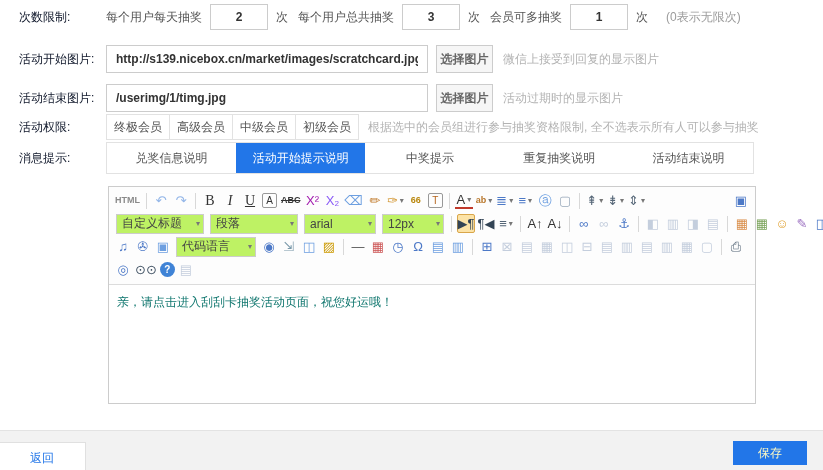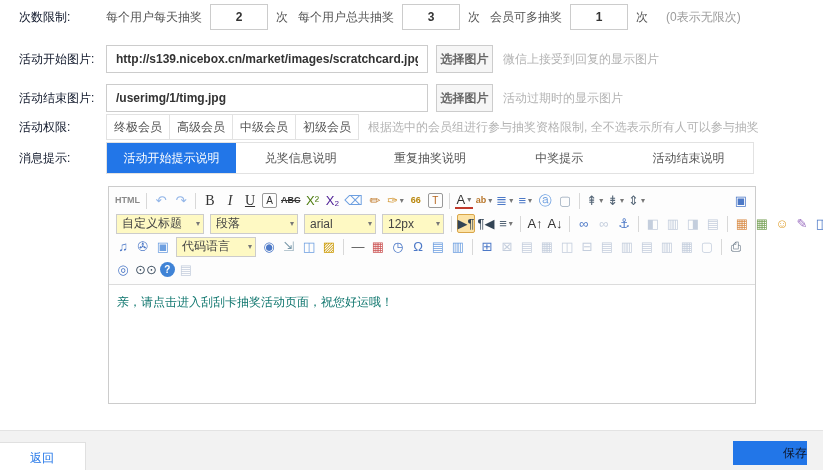--- a/index.html
+++ b/index.html
@@ -59,35 +59,35 @@
   .tb-icon.boxed{border:1px solid #999;font-size:10px;height:15px;min-width:15px;line-height:13px;color:#333;margin:0 2px;}
   .tb-icon.fontcolor{color:#333;border-bottom:2px solid #c0392b;height:16px;line-height:13px;border-radius:0;}
   .tb-icon.disabled{color:#c4cedd !important;cursor:default;}
   .tb-icon.active-icon{background:#fce3a7;border:1px solid #d9a64a;height:19px;}
   .tb-icon.help-circle{background:#3f83d6;color:#fff !important;border-radius:50%;width:15px;min-width:15px;height:15px;font-size:10px;font-weight:bold;line-height:15px;}
   .caret{font-size:8px;color:#777;margin-left:2px;}
   .tb-sep{width:1px;height:16px;background:#d8d8d8;margin:0 4px;flex:0 0 1px;}
   .tb-spacer{flex:1;}
   .tb-select{
     display:inline-flex;justify-content:space-between;align-items:center;
-    border:1px solid #ccc;height:20px;padding:0 3px 0 5px;margin:0 3px;background:#fef9c3;
+    border:1px solid #ccc;height:20px;padding:0 3px 0 5px;margin:0 3px;background:#bef264;
     color:#444;cursor:pointer;flex:0 0 auto;
   }
   .edit-area{padding:9px 8px;color:#0f766e;height:122px;font-family:Liberation Serif, serif;}
   .footer{
     position:absolute;left:0;top:430px;width:823px;height:40px;
     background:#f2f2f2;border-top:1px solid #e3e3e3;
   }
   .back-btn{
     position:absolute;left:-2px;top:442px;width:88px;height:34px;line-height:30px;
     background:#fff;border:1px solid #e0e0e0;color:var(--accent);text-align:center;cursor:pointer;
   }
   .save-btn{
     position:absolute;left:733px;top:441px;width:74px;height:24px;line-height:24px;
-    background:var(--accent);color:#0f172a;text-align:right;cursor:pointer;font-size:12px;
+    background:var(--accent);color:#fef9c3;text-align:center;cursor:pointer;font-size:12px;
   }
 </style>
 </head>
 <body>
 
 <div class="row" style="top:4px;">
   <div class="label">次数限制:</div>
   <span class="inline-label">每个用户每天抽奖</span>
   <input class="num-input" value="2" style="">
   <span class="inline-label">次</span>
@@ -121,43 +121,43 @@
       <div class="member-btn">高级会员</div>
       <div class="member-btn">中级会员</div>
       <div class="member-btn">初级会员</div>
     </div>
   <span class="hint">根据选中的会员组进行参与抽奖资格限制, 全不选表示所有人可以参与抽奖</span>
 </div>
 
 <div class="row" style="top:142px;">
   <div class="label">消息提示:</div>
   <div class="tabs">
+      <div class="tab">兑奖信息说明</div>
       <div class="tab active">活动开始提示说明</div>
-      <div class="tab">兑奖信息说明</div>
+      <div class="tab">中奖提示</div>
       <div class="tab">重复抽奖说明</div>
-      <div class="tab">中奖提示</div>
       <div class="tab">活动结束说明</div>
     </div>
 </div>
 
 <div class="editor">
   <div class="toolbar">
     <div class="tb-row">
         <span class="tb-icon txt" style="color: rgb(138, 138, 138);">HTML</span>
         <span class="tb-sep"></span>
         <span class="tb-icon" style="color: rgb(147, 182, 232);">↶</span>
         <span class="tb-icon" style="color: rgb(147, 182, 232);">↷</span>
         <span class="tb-sep"></span>
         <span class="tb-icon serif">B</span>
         <span class="tb-icon serif italic">I</span>
         <span class="tb-icon serif underl">U</span>
         <span class="tb-icon boxed">A</span>
         <span class="tb-icon txt strike" style="color: rgb(51, 51, 51);">ABC</span>
-        <span class="tb-icon" style="color: #4d7c0f;">X²</span>
-        <span class="tb-icon" style="color: #4c1d95;">X₂</span>
+        <span class="tb-icon" style="color: #a21caf;">X²</span>
+        <span class="tb-icon" style="color: #8b5cf6;">X₂</span>
         <span class="tb-icon" style="color: rgb(109, 159, 224);">⌫</span>
         <span class="tb-icon" style="color: rgb(192, 122, 42);">✏</span>
         <span class="tb-icon" style="color: rgb(212, 154, 58);">✑<span class="caret">▾</span></span>
         <span class="tb-icon txt" style="color: rgb(184, 134, 11);">66</span>
         <span class="tb-icon boxed" style="color: rgb(181, 101, 29);">T</span>
         <span class="tb-sep"></span>
         <span class="tb-icon fontcolor">A<span class="caret">▾</span></span>
         <span class="tb-icon txt" style="color: rgb(184, 118, 42);">ab<span class="caret">▾</span></span>
         <span class="tb-icon" style="color: rgb(77, 121, 199);">≣<span class="caret">▾</span></span>
         <span class="tb-icon" style="color: rgb(77, 121, 199);">≡<span class="caret">▾</span></span>

